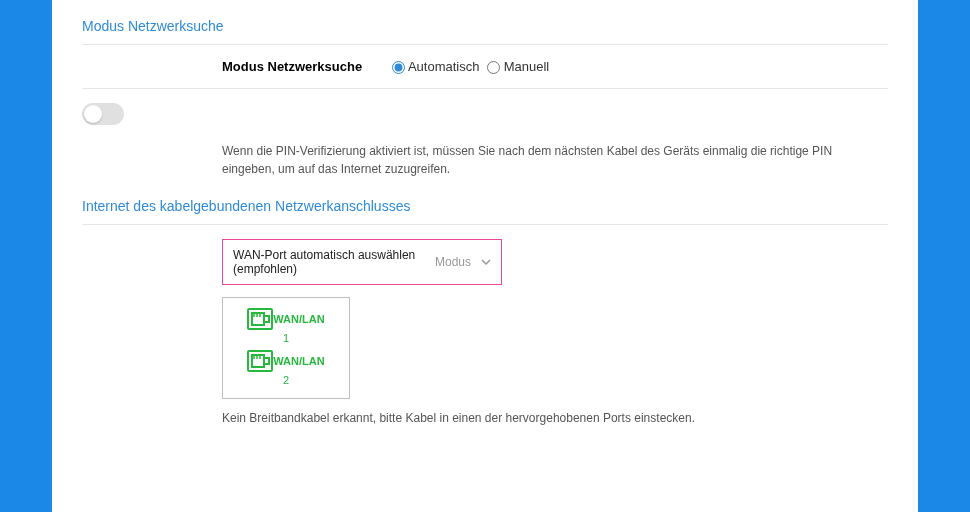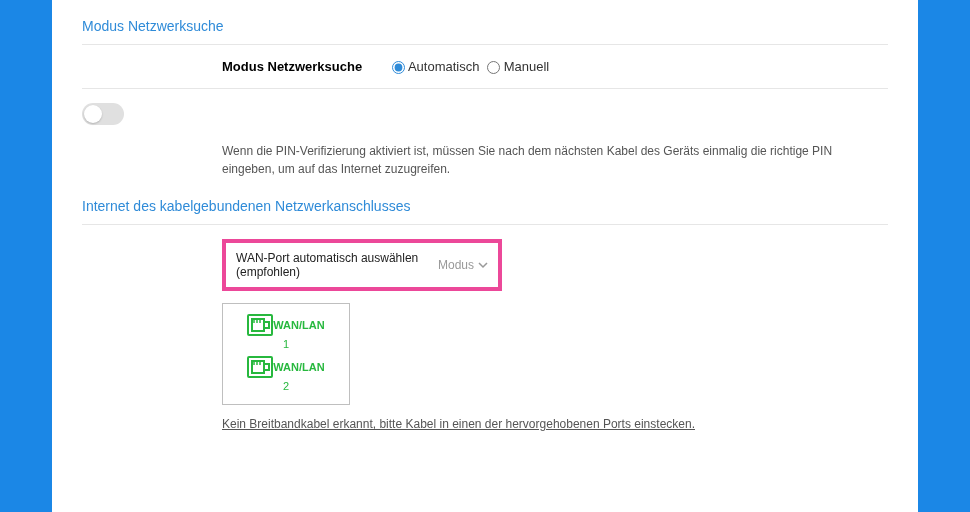--- a/index.html
+++ b/index.html
@@ -70,36 +70,36 @@
   .hint {
     font-size: 12px;
     color: #555;
     line-height: 1.5;
     margin-left: 140px;
     margin-bottom: 20px;
   }
   .select-box {
     margin-left: 140px;
     width: 280px;
-    border: 4px solid #ec4899;
+    border: 1px solid #ec4899;
     padding: 8px 10px;
     display: flex;
     align-items: center;
     justify-content: space-between;
     cursor: pointer;
     font-size: 12px;
     color: #222;
     margin-bottom: 12px;
   }
   .select-box .mode {
     color: #999;
     font-size: 12px;
     display: flex;
     align-items: center;
-    gap: 4px;
+    gap: 10px;
   }
   .chev-down {
     width: 10px; height: 10px;
     display: inline-block;
   }
   .chev-down svg { display:block; }
   .port-card {
     margin-left: 140px;
     width: 128px;
     border: 1px solid #bfbfbf;
@@ -124,21 +124,20 @@
   .port-num {
     color: #27b83e;
     font-size: 11px;
     margin-top: 2px;
   }
   .nocable {
     font-size: 12px;
     color: #555;
     margin-left: 140px;
     margin-top: 12px;
-    text-decoration: underline;
   }
 </style>
 </head>
 <body>
 
 <div class="panel">
 
   <h3 class="section-title">Modus Netzwerksuche</h3>
   <hr class="sep">
   <div class="row">

